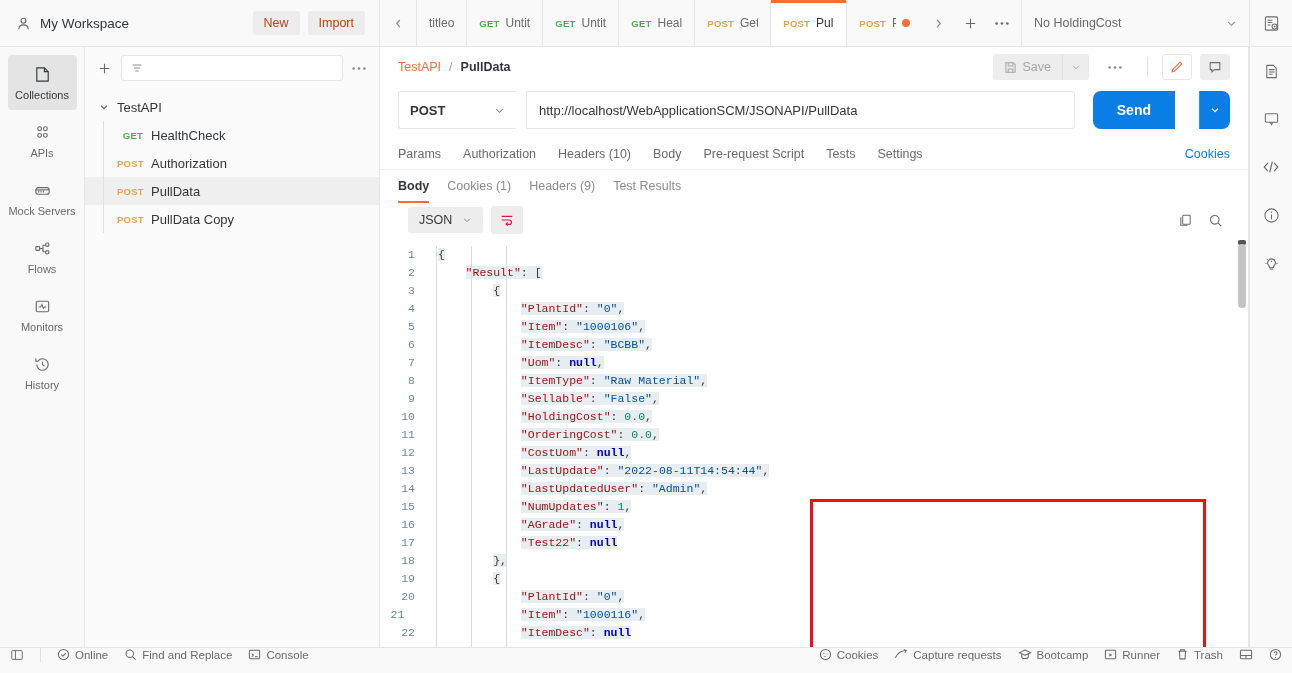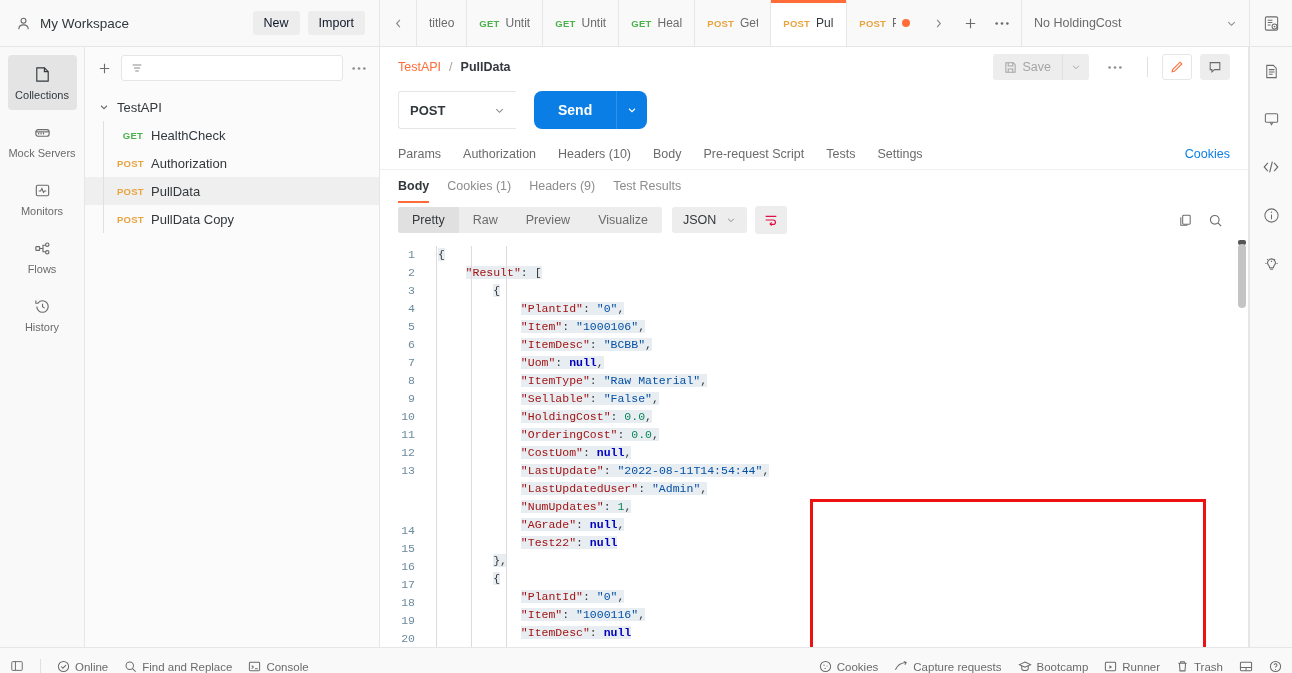--- a/index.html
+++ b/index.html
@@ -17,21 +17,21 @@
   .top-row { height: 47px; display: flex; align-items: stretch; background: #f9f9f9; border-bottom: 1px solid #e6e6e6; }
 
   .ws-zone {
     width: 380px; flex: 0 0 380px; display: flex; align-items: center;
     padding: 0 14px; gap: 8px; background: #f9f9f9; border-right: 1px solid #e6e6e6;
   }
   .ws-user { width: 18px; height: 18px; display: flex; align-items: center; justify-content: center; color: #6b6b6b; }
   .ws-title { font-size: 13.5px; color: #32383c; flex: 1; }
   .ws-btn {
     background: #ededed; border: none; border-radius: 3px;
-    font-size: 12.5px; color: #0f172a; padding: 5px 11px; cursor: pointer;
+    font-size: 12.5px; color: #c2410c; padding: 5px 11px; cursor: pointer;
     font-family: inherit;
   }
 
   .tabs-zone { flex: 1; display: flex; align-items: stretch; min-width: 0; position: relative; background: #f9f9f9; }
   .tab-nav {
     width: 36px; flex: 0 0 36px; display: flex; align-items: center; justify-content: center;
     color: #8c8c8c; font-size: 15px; cursor: pointer;
   }
   .tab-strip { flex: 1; display: flex; align-items: stretch; min-width: 0; overflow: hidden; }
   .tab {
@@ -142,21 +142,21 @@
     flex: 0 0 118px; height: 38px; border: 1px solid #e6e6e6; border-right: none;
     border-radius: 3px 0 0 3px; display: flex; align-items: center; justify-content: space-between;
     padding: 0 11px; font-size: 13px; font-weight: bold; color: #32383c; cursor: pointer; background: #fff;
   }
   .method-sel .mcaret { font-weight: normal; color: #8c8c8c; font-size: 10px; }
   .url-input {
     flex: 1; height: 38px; border: 1px solid #e6e6e6; border-radius: 0 3px 3px 0;
     padding: 0 12px; font-size: 13px; color: #32383c; background: #fff;
     font-family: inherit; outline: none;
   }
-  .send-grp { display: flex; align-items: center; margin-left: 8px; border-radius: 8px; overflow: hidden; }
+  .send-grp { display: flex; align-items: center; margin-left: 8px; border-radius: 8px; overflow: hidden; gap: 24px; }
   .send-btn {
     background: #0b7ee6; color: #fff; border: none; font-size: 14px; font-weight: bold;
     padding: 0 24px; height: 38px; cursor: pointer; font-family: inherit;
   }
   .send-caret {
     background: #0b7ee6; color: #fff; border: none; border-left: 1px solid #2f92ea;
     padding: 0 10px; cursor: pointer; font-size: 10px; height: 38px;
   }
 
   .req-tabs { display: flex; align-items: center; padding: 0 18px; gap: 22px; height: 30px; }
@@ -226,21 +226,21 @@
     left: 430px; top: 259px; width: 396px; height: 332px;
   }
 
   
   .rrail { width: 43px; flex: 0 0 43px; background: #f9f9f9; border-left: 1px solid #e6e6e6; display: flex; flex-direction: column; align-items: center; }
   .rrail-ic { width: 43px; height: 48px; display: flex; align-items: center; justify-content: center; color: #6b6b6b; cursor: pointer; }
 
   
   .statusbar {
     height: 26px; flex: 0 0 26px; background: #f9f9f9; border-top: 1px solid #e6e6e6;
-    display: flex; align-items: flex-end; padding: 0 10px; gap: 16px; font-size: 11.5px; color: #6b6b6b;
+    display: flex; align-items: flex-start; padding: 0 10px; gap: 16px; font-size: 11.5px; color: #6b6b6b;
   }
   .sb-item { display: flex; align-items: center; gap: 5px; cursor: pointer; white-space: nowrap; }
   .sb-div { width: 1px; height: 14px; background: #e0e0e0; }
   svg { display: block; }
 </style>
 </head>
 <body>
 
 <div class="app">
 
@@ -341,46 +341,57 @@
             <svg width="19" height="19" viewBox="0 0 20 20" fill="none" stroke="currentColor" stroke-width="1.2">
               <path d="M4 3h8l4 4v10H4z"></path>
               <path d="M12 3v4h4"></path>
             </svg>
           </span>
           <span>Collections</span>
         </div>
         <div class="rail-item">
           <span class="rail-ic">
             <svg width="19" height="19" viewBox="0 0 20 20" fill="none" stroke="currentColor" stroke-width="1.2">
+              <circle cx="7" cy="6" r="2"></circle>
+              <circle cx="13" cy="6" r="2"></circle>
+              <circle cx="7" cy="13" r="2"></circle>
+              <circle cx="13" cy="13" r="2"></circle>
+            </svg>
+          </span>
+          <span>APIs</span>
+        </div>
+        <div class="rail-item">
+          <span class="rail-ic">
+            <svg width="19" height="19" viewBox="0 0 20 20" fill="none" stroke="currentColor" stroke-width="1.2">
               <rect x="3" y="7" width="14" height="7" rx="2.5"></rect>
               <path d="M6 10v2M8.5 10v2M11 10v2"></path>
               <path d="M3 9.3h14"></path>
             </svg>
           </span>
           <span>Mock Servers</span>
-        </div>
-        <div class="rail-item">
-          <span class="rail-ic">
-            <svg width="19" height="19" viewBox="0 0 20 20" fill="none" stroke="currentColor" stroke-width="1.2">
-              <rect x="3.5" y="4.5" width="13" height="11" rx="1.5"></rect>
-              <path d="M6 10.5h2l1.4-2.6L11 12l1.2-1.5H14"></path>
-            </svg>
-          </span>
-          <span>Monitors</span>
         </div>
         <div class="rail-item">
           <span class="rail-ic">
             <svg width="19" height="19" viewBox="0 0 20 20" fill="none" stroke="currentColor" stroke-width="1.2">
               <rect x="3" y="8" width="4" height="4" rx=".7"></rect>
               <circle cx="15" cy="6" r="1.8"></circle>
               <circle cx="15" cy="14" r="1.8"></circle>
               <path d="M7 10h3.5V6.6h2.7M10.5 10v3.4h2.7"></path>
             </svg>
           </span>
           <span>Flows</span>
+        </div>
+        <div class="rail-item">
+          <span class="rail-ic">
+            <svg width="19" height="19" viewBox="0 0 20 20" fill="none" stroke="currentColor" stroke-width="1.2">
+              <rect x="3.5" y="4.5" width="13" height="11" rx="1.5"></rect>
+              <path d="M6 10.5h2l1.4-2.6L11 12l1.2-1.5H14"></path>
+            </svg>
+          </span>
+          <span>Monitors</span>
         </div>
         <div class="rail-item">
           <span class="rail-ic">
             <svg width="19" height="19" viewBox="0 0 20 20" fill="none" stroke="currentColor" stroke-width="1.2">
               <path d="M4 10a6 6 0 106-6 6 6 0 00-4.7 2.3"></path>
               <path d="M3 3.8v2.8h2.8"></path>
               <path d="M10 7v3.3l2.2 1.4"></path>
             </svg>
           </span>
           <span>History</span>
@@ -480,20 +491,21 @@
 
       <div class="url-row">
         <div class="method-sel">
           <span>POST</span>
           <span class="mcaret">
             <svg width="11" height="11" viewBox="0 0 12 12" fill="none" stroke="#8c8c8c" stroke-width="1.2">
                 <path d="M2.5 4.5L6 8l3.5-3.5"></path>
               </svg>
           </span>
         </div>
+        <input class="url-input" type="text" value="http://localhost/WebApplicationSCM/JSONAPI/PullData" style="">
         <span class="send-grp">
           <button class="send-btn">Send</button>
           <button class="send-caret">
             <svg width="10" height="10" viewBox="0 0 12 12" fill="none" stroke="#ffffff" stroke-width="1.4">
                 <path d="M2.5 4.5L6 8l3.5-3.5"></path>
               </svg>
           </button>
         </span>
       </div>
 
@@ -513,26 +525,20 @@
         <div id="resp-tab-list" style="display:flex;align-items:center;gap:18px">
             <span class="resp-tab active">Body</span>
             <span class="resp-tab">Cookies (1)</span>
             <span class="resp-tab">Headers (9)</span>
             <span class="resp-tab">Test Results</span>
           </div>
         <span class="spacer"></span>
       </div>
 
       <div class="pretty-row">
-        <div class="seg" id="view-modes">
-            <span class="seg-b active">Pretty</span>
-            <span class="seg-b">Raw</span>
-            <span class="seg-b">Preview</span>
-            <span class="seg-b">Visualize</span>
-          </div>
         <div class="fmt-sel">
           <span>JSON</span>
           <span class="fcaret">
             <svg width="10" height="10" viewBox="0 0 12 12" fill="none" stroke="#8c8c8c" stroke-width="1.2">
                 <path d="M2.5 4.5L6 8l3.5-3.5"></path>
               </svg>
           </span>
         </div>
         <div class="wrap-btn">
           <svg width="16" height="16" viewBox="0 0 18 18" fill="none" stroke="#d14" stroke-width="1.3">
@@ -563,21 +569,21 @@
             <div style="height: 18px;">4</div>
             <div style="height: 18px;">5</div>
             <div style="height: 18px;">6</div>
             <div style="height: 18px;">7</div>
             <div style="height: 18px;">8</div>
             <div style="height: 18px;">9</div>
             <div style="height: 18px;">10</div>
             <div style="height: 18px;">11</div>
             <div style="height: 18px;">12</div>
             <div style="height: 18px;">13</div>
-            <div style="height: 18px; margin-top: 42px;">14</div>
+            <div style="height: 18px;">14</div>
             <div style="height: 18px;">15</div>
             <div style="height: 18px;">16</div>
             <div style="height: 18px;">17</div>
             <div style="height: 18px;">18</div>
             <div style="height: 18px;">19</div>
             <div style="height: 18px;">20</div>
             <div style="height: 18px; text-align: center;">21</div>
             <div style="height: 18px;">22</div>
           </div>
         <div class="codewrap">

